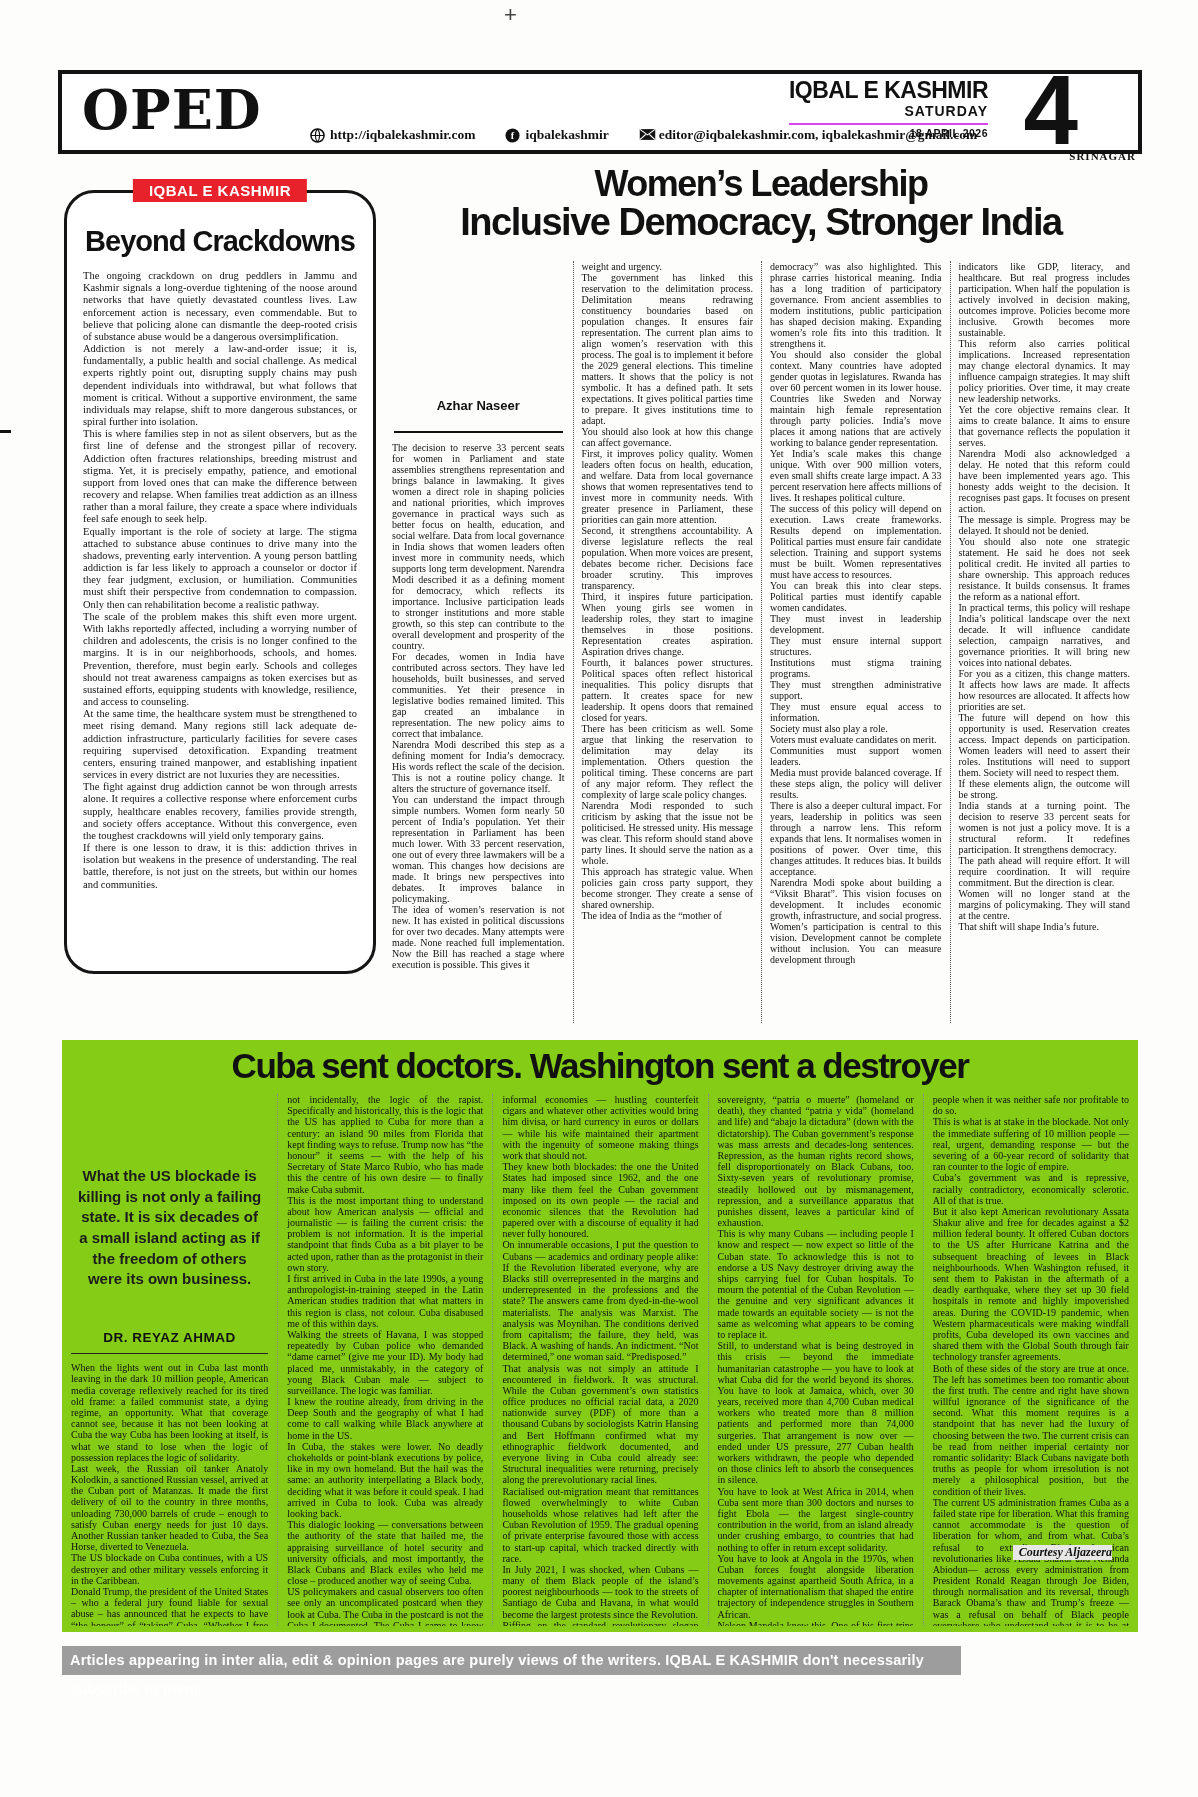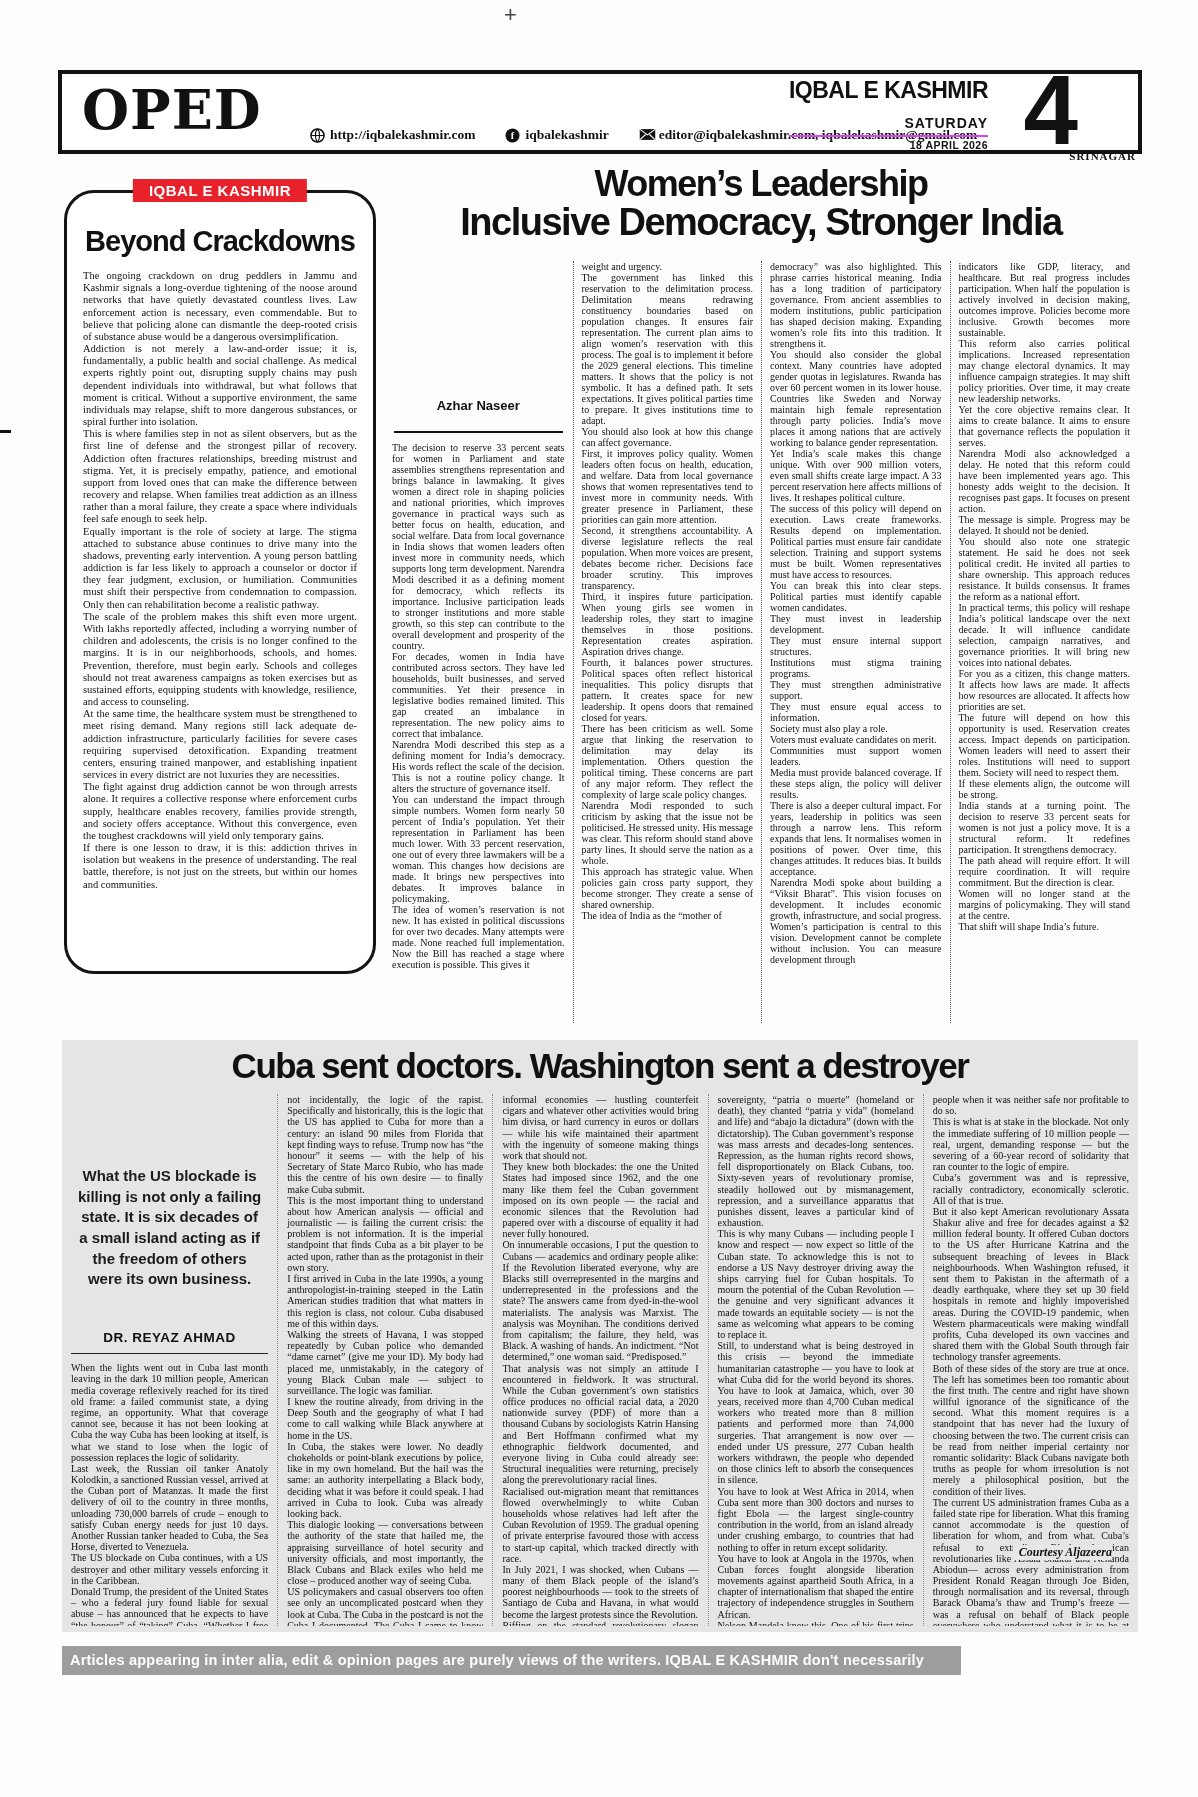--- a/index.html
+++ b/index.html
@@ -10,21 +10,21 @@
   
   .reg-mark{position:absolute;top:2px;left:504px;font-size:22px;color:#444;font-family:"Liberation Sans",sans-serif;}
   .edge-tick{position:absolute;left:0;top:430px;width:11px;height:3px;background:#111;}
   .masthead{position:absolute;left:58px;top:70px;width:1076px;height:76px;border:4px solid #121212;background:#fff;}
   .oped{position:absolute;left:20px;top:-2px;font-family:"DejaVu Serif",serif;font-weight:bold;font-size:54px;letter-spacing:1px;line-height:76px;}
   .contact-row{position:absolute;left:248px;bottom:7px;display:flex;gap:30px;align-items:center;font-size:13.5px;font-family:"Liberation Serif",serif;font-weight:bold;}
   .contact-item{display:flex;align-items:center;gap:5px;}
   .ic{width:15px;height:15px;display:inline-block;}
   .mast-right{position:absolute;right:150px;top:5px;text-align:right;font-family:"Liberation Sans",sans-serif;}
   .paper-name{font-size:23px;font-weight:bold;letter-spacing:-0.5px;line-height:1;}
-  .paper-day{font-size:14px;font-weight:bold;letter-spacing:1px;line-height:1.3;margin-top:12px;}
+  .paper-day{font-size:14px;font-weight:bold;letter-spacing:1px;line-height:1.3;}
   .paper-date{font-size:10.5px;font-weight:bold;border-top:2px solid #d946ef;margin-top:3px;padding-top:2px;letter-spacing:0.5px;}
   .page-num{position:absolute;right:62px;top:-13px;font-family:"Liberation Sans",sans-serif;font-weight:bold;font-size:98px;line-height:98px;letter-spacing:-2px;}
   .city{position:absolute;right:62px;top:150px;font-family:Liberation Serif, serif;font-weight:bold;font-size:11px;letter-spacing:1px;}
   
   .ed-box{position:absolute;left:64px;top:190px;width:306px;height:778px;border:3px solid #151515;border-radius:30px;background:#fff;}
   .ed-kicker{position:absolute;top:-14px;left:50%;transform:translateX(-50%);background:#e8222b;color:#fff;
     font-family:"Liberation Sans",sans-serif;font-weight:bold;font-size:15px;letter-spacing:0.5px;padding:3px 16px;white-space:nowrap;}
   .ed-headline{margin-top:32px;text-align:center;font-family:"Liberation Sans",sans-serif;font-weight:bold;font-size:29px;letter-spacing:-1px;}
   .ed-body{margin-top:12px;padding:0 16px;height:665px;overflow:hidden;font-size:10.5px;line-height:1.16;text-align:justify;}
   .para{margin:0;}
@@ -33,21 +33,21 @@
   .lead-hl{text-align:center;font-family:"Liberation Sans",sans-serif;font-weight:bold;letter-spacing:-1.5px;line-height:1.02;}
   .lead-hl .l1{font-size:36px;}
   .lead-hl .l2{font-size:38px;}
   .lead-cols{display:flex;margin-top:20px;height:762px;overflow:hidden;}
   .lead-col{width:25%;box-sizing:border-box;padding:0 8px;font-size:10px;line-height:1.1;text-align:justify;height:762px;overflow:hidden;}
   .lead-col + .lead-col{border-left:1px dotted #555;}
   .byline-spacer{height:138px;}
   .byline{font-family:"Liberation Sans",sans-serif;font-weight:bold;font-size:13px;text-align:center;
     padding-bottom:17px;border-bottom:2px solid #111;margin:0 2px 9px 2px;}
   
-  .cuba{position:absolute;left:62px;top:1040px;width:1076px;height:592px;background:#e5e5e5;}
+  .cuba{position:absolute;left:62px;top:1040px;width:1076px;height:592px;background:#84cc16;}
   .cuba-hl{text-align:center;padding-top:6px;font-family:"Liberation Sans",sans-serif;font-weight:bold;font-size:35px;letter-spacing:-1.5px;}
   .cuba-cols{display:flex;margin-top:8px;height:532px;overflow:hidden;}
   .cuba-col{width:20%;box-sizing:border-box;padding:0 9px;font-size:10px;line-height:1.12;text-align:justify;height:532px;overflow:hidden;}
   .cuba-col + .cuba-col{border-left:1px dotted #888;}
   .pull-quote{margin-top:72px;font-family:"Liberation Sans",sans-serif;font-weight:bold;font-size:15px;
     line-height:1.38;text-align:center;color:#1c1c1c;padding:0 4px;}
   .cuba-byline{margin-top:40px;font-family:"Liberation Sans",sans-serif;font-weight:bold;font-size:13.5px;
     text-align:center;letter-spacing:0.5px;padding-bottom:8px;border-bottom:1.5px solid #222;margin-bottom:8px;}
   .credit{position:absolute;right:26px;bottom:72px;font-style:italic;font-weight:bold;font-size:12px;background:#e7e7e6;padding-left:6px;}
   

